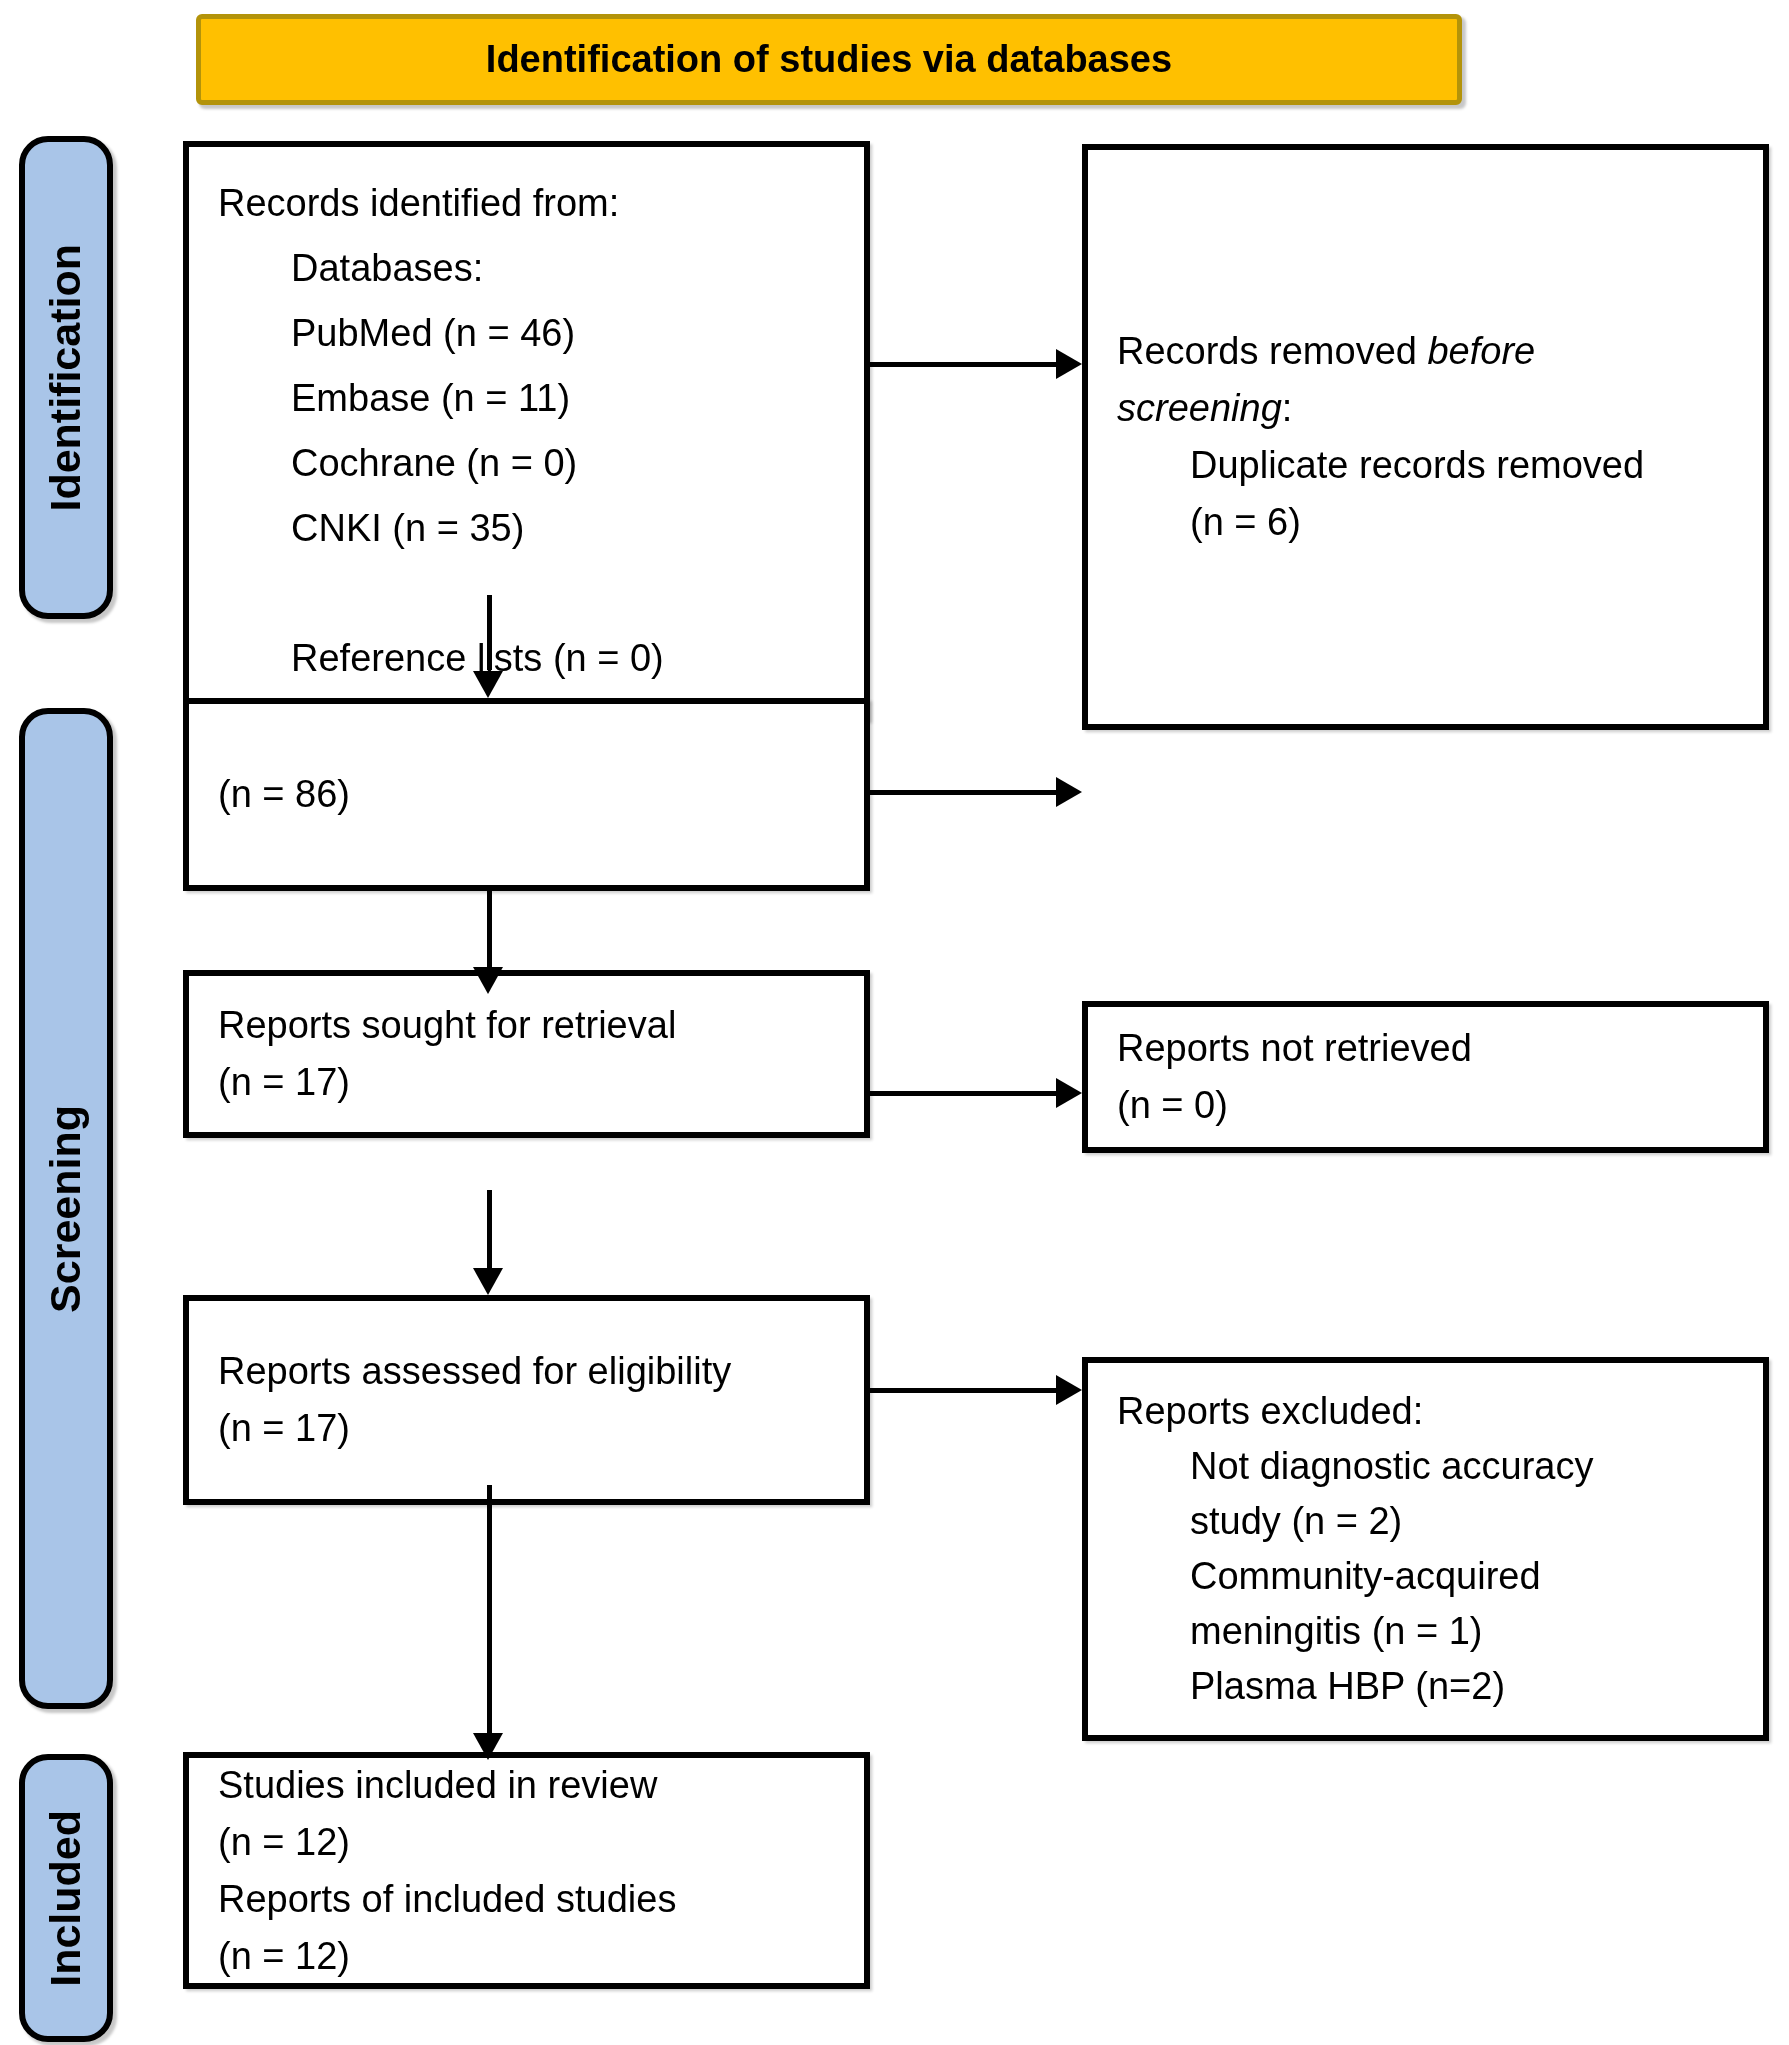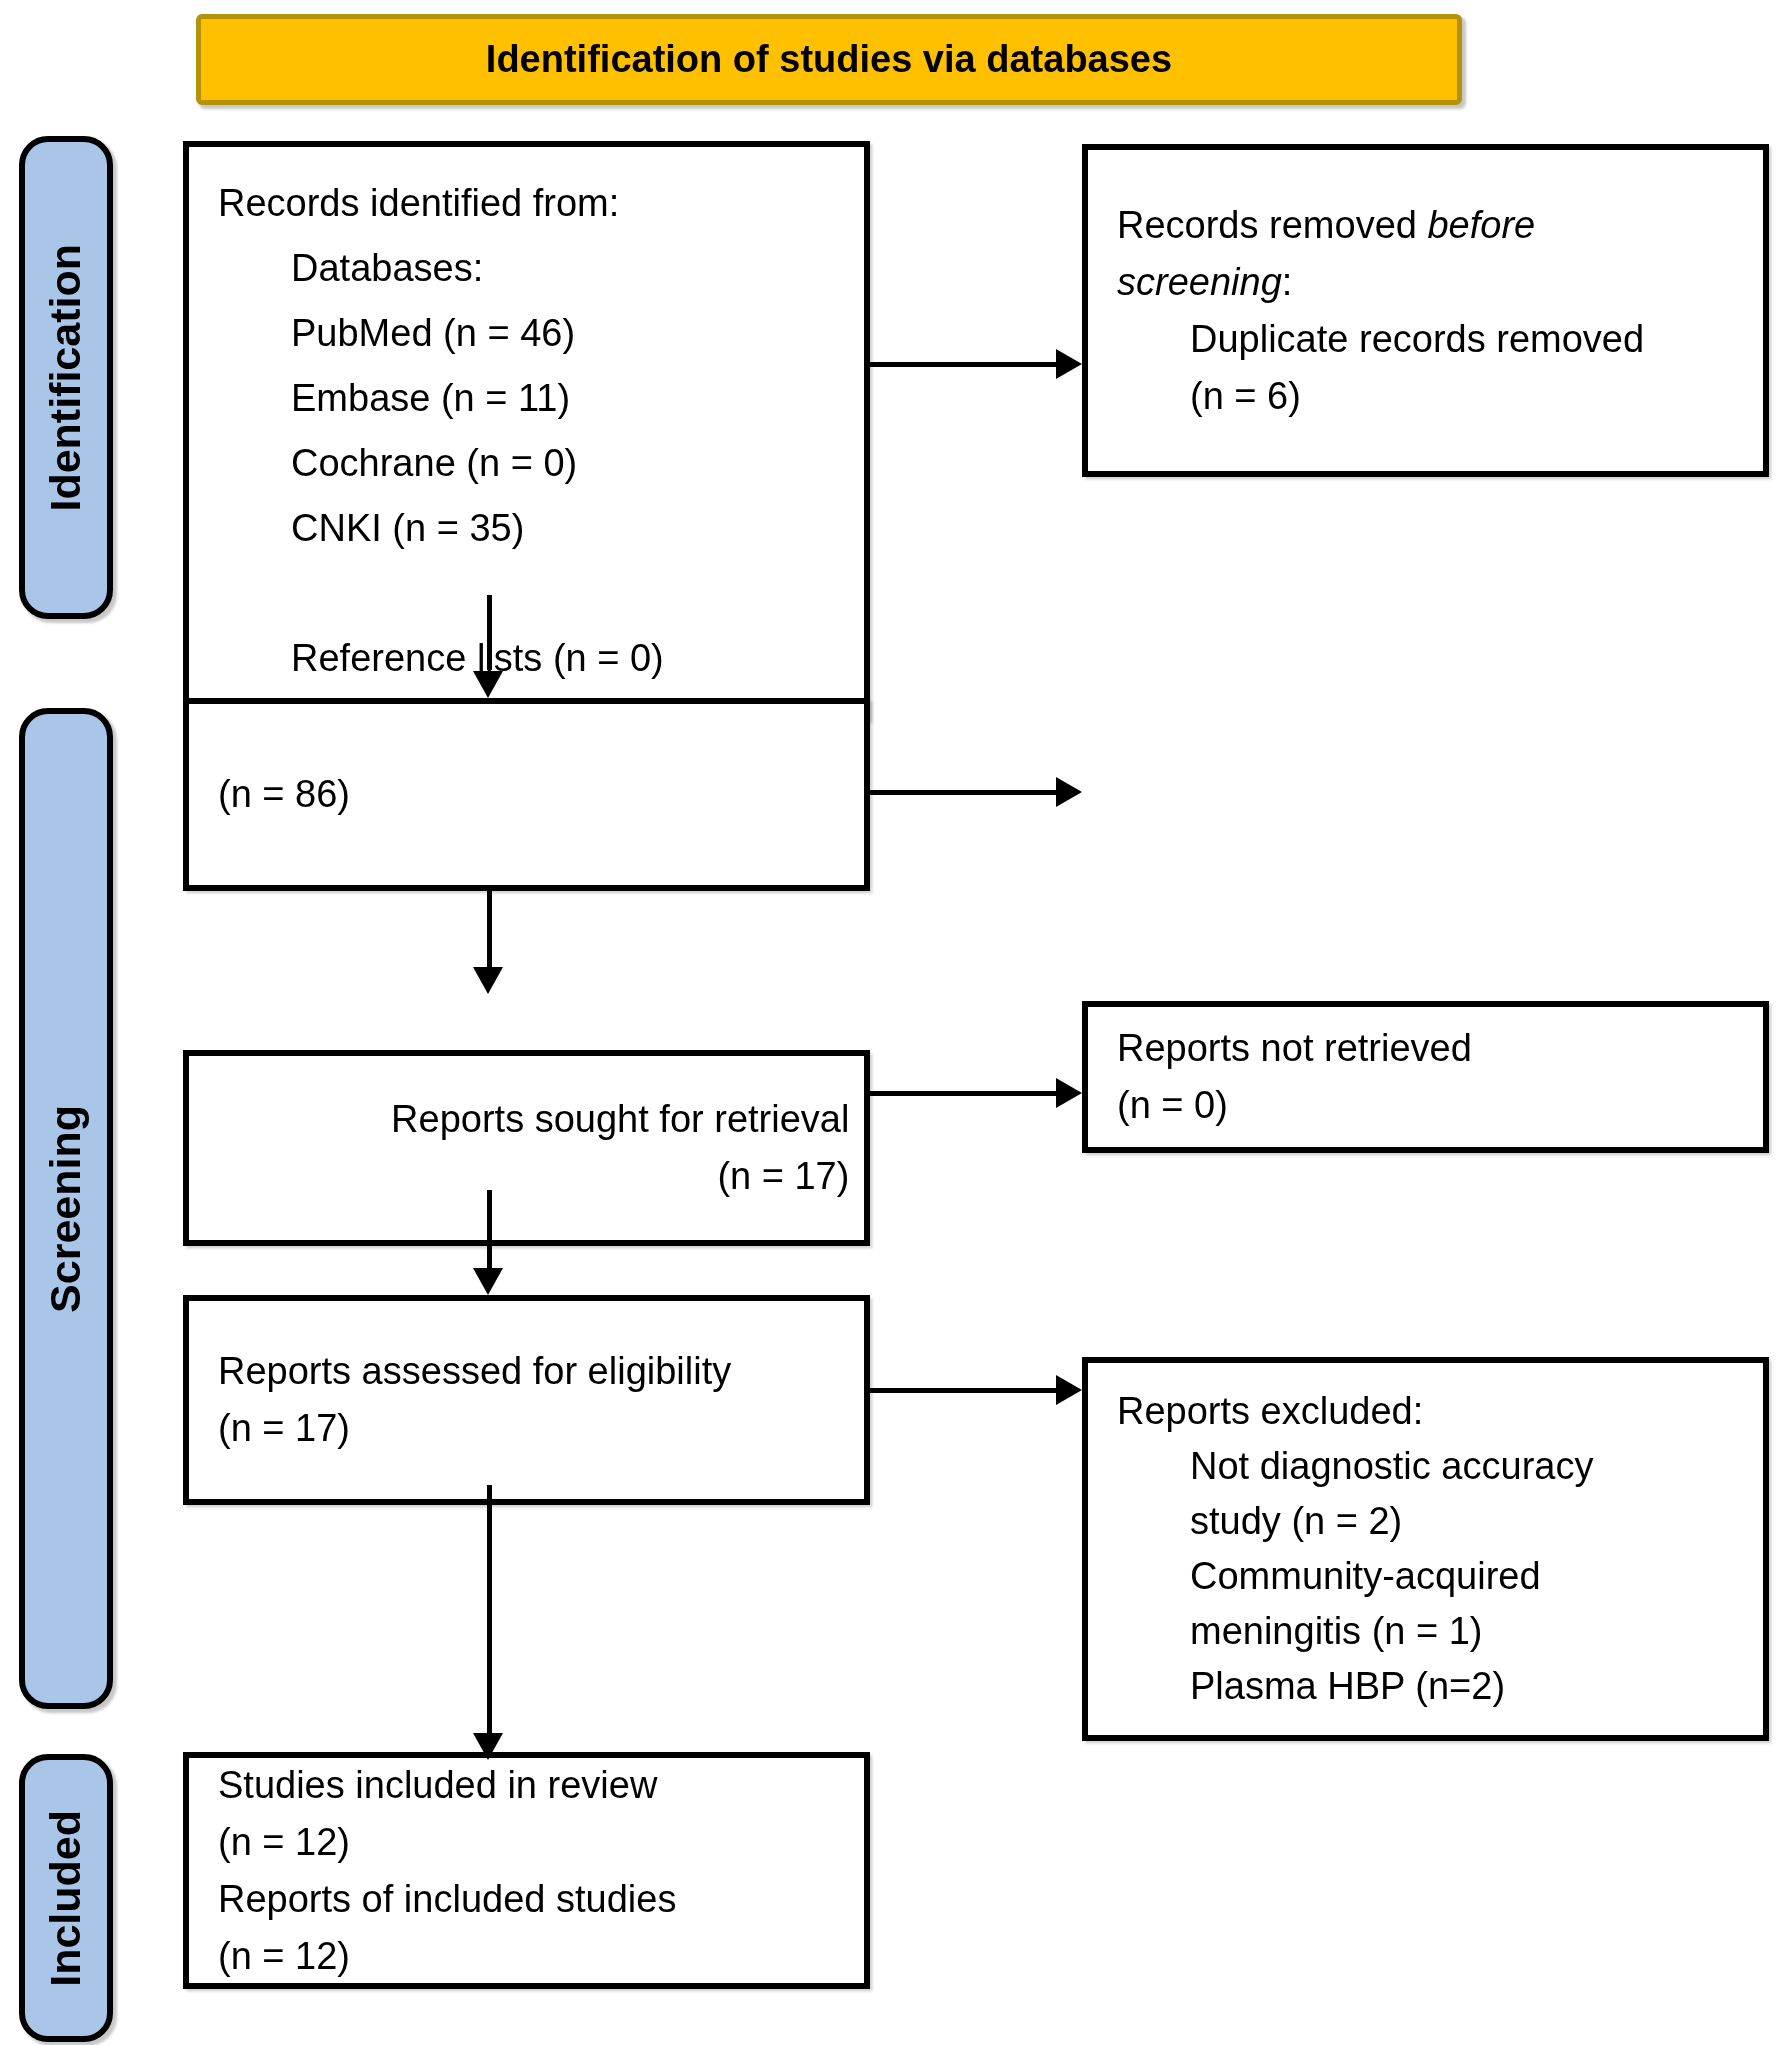--- a/index.html
+++ b/index.html
@@ -59,24 +59,24 @@
     padding: 0 14.6px 0 29px;
     font-size: 38px; line-height: 57px;
     box-shadow: 3.4px 3.4px 2.8px rgba(0,0,0,0.20);
   }
   .bline  { white-space: pre; }
   .indent { padding-left: 73px; }
   .spacer { height: 57px; }
   .it     { font-style: italic; }
 
   .box-identified       { left: 183px;  top: 141px;  height: 580px; gap: 8px; }
-  .box-removed          { left: 1082px; top: 144px;  height: 333px; }
+  .box-removed          { left: 1082px; top: 144px;  height: 586px; }
   .box-screened         { left: 183px;  top: 698px; height: 193px; }
   .box-records-excluded { left: 1082px; top: 698px; height: 194px; }
-  .box-sought           { left: 183px;  top: 1050px; height: 196px; align-items: flex-end; }
+  .box-sought           { left: 183px;  top: 970px; height: 168px; }
   .box-not-retrieved    { left: 1082px; top: 1001px; height: 152px; }
   .box-assessed         { left: 183px;  top: 1295px; height: 210px; }
   .box-reports-excluded { left: 1082px; top: 1357px; height: 384px; line-height: 55px; }
   .box-included         { left: 183px;  top: 1752px; height: 237px; }
 
   
   .hline { position: absolute; left: 870px; width: 186px; height: 5px; background: #000; }
   .hhead {
     position: absolute; left: 1056px; width: 0; height: 0;
     border-top: 15px solid transparent;

